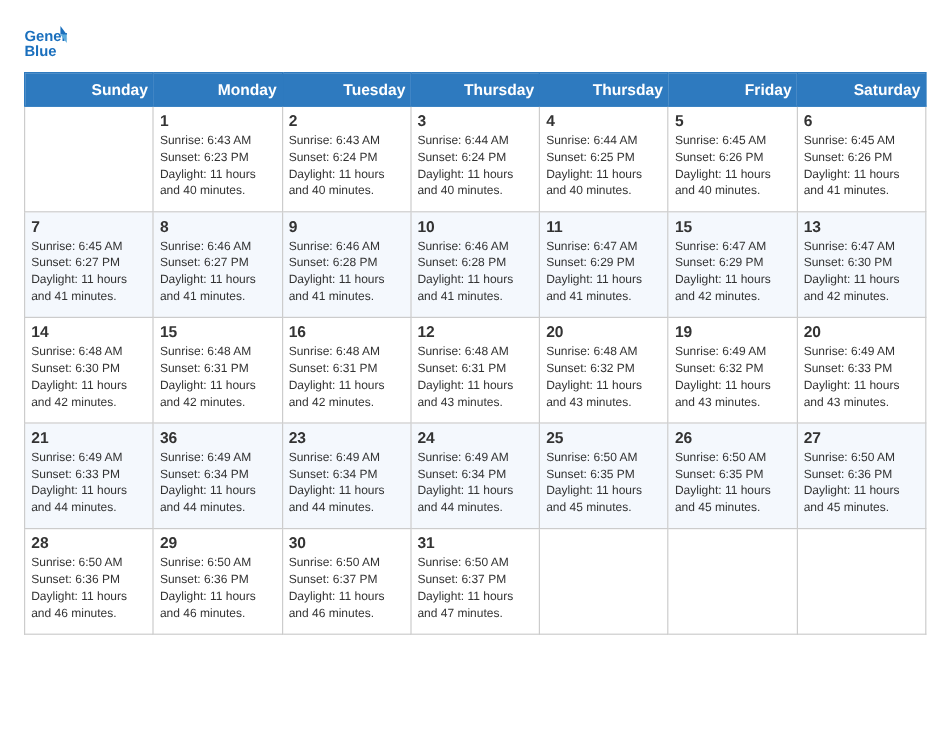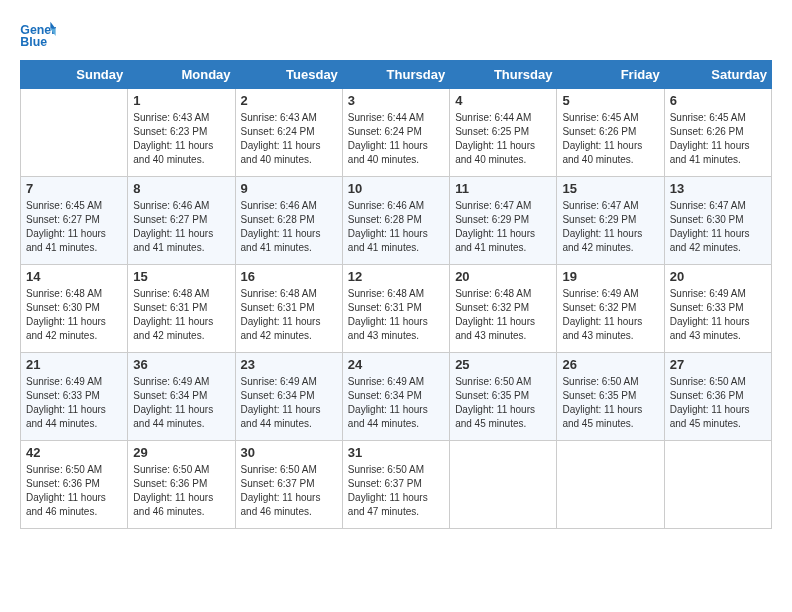--- a/index.html
+++ b/index.html
@@ -224,21 +224,21 @@
           <div class="day-number">26</div>
           <div class="day-info">Sunrise: 6:50 AM<br>Sunset: 6:35 PM<br>Daylight: 11 hours and 45 minutes.</div>
         </td>
         <td>
           <div class="day-number">27</div>
           <div class="day-info">Sunrise: 6:50 AM<br>Sunset: 6:36 PM<br>Daylight: 11 hours and 45 minutes.</div>
         </td>
       </tr>
       <tr>
         <td>
-          <div class="day-number">42</div>
+          <div class="day-number">28</div>
           <div class="day-info">Sunrise: 6:50 AM<br>Sunset: 6:36 PM<br>Daylight: 11 hours and 46 minutes.</div>
         </td>
         <td>
           <div class="day-number">29</div>
           <div class="day-info">Sunrise: 6:50 AM<br>Sunset: 6:36 PM<br>Daylight: 11 hours and 46 minutes.</div>
         </td>
         <td>
           <div class="day-number">30</div>
           <div class="day-info">Sunrise: 6:50 AM<br>Sunset: 6:37 PM<br>Daylight: 11 hours and 46 minutes.</div>
         </td>

